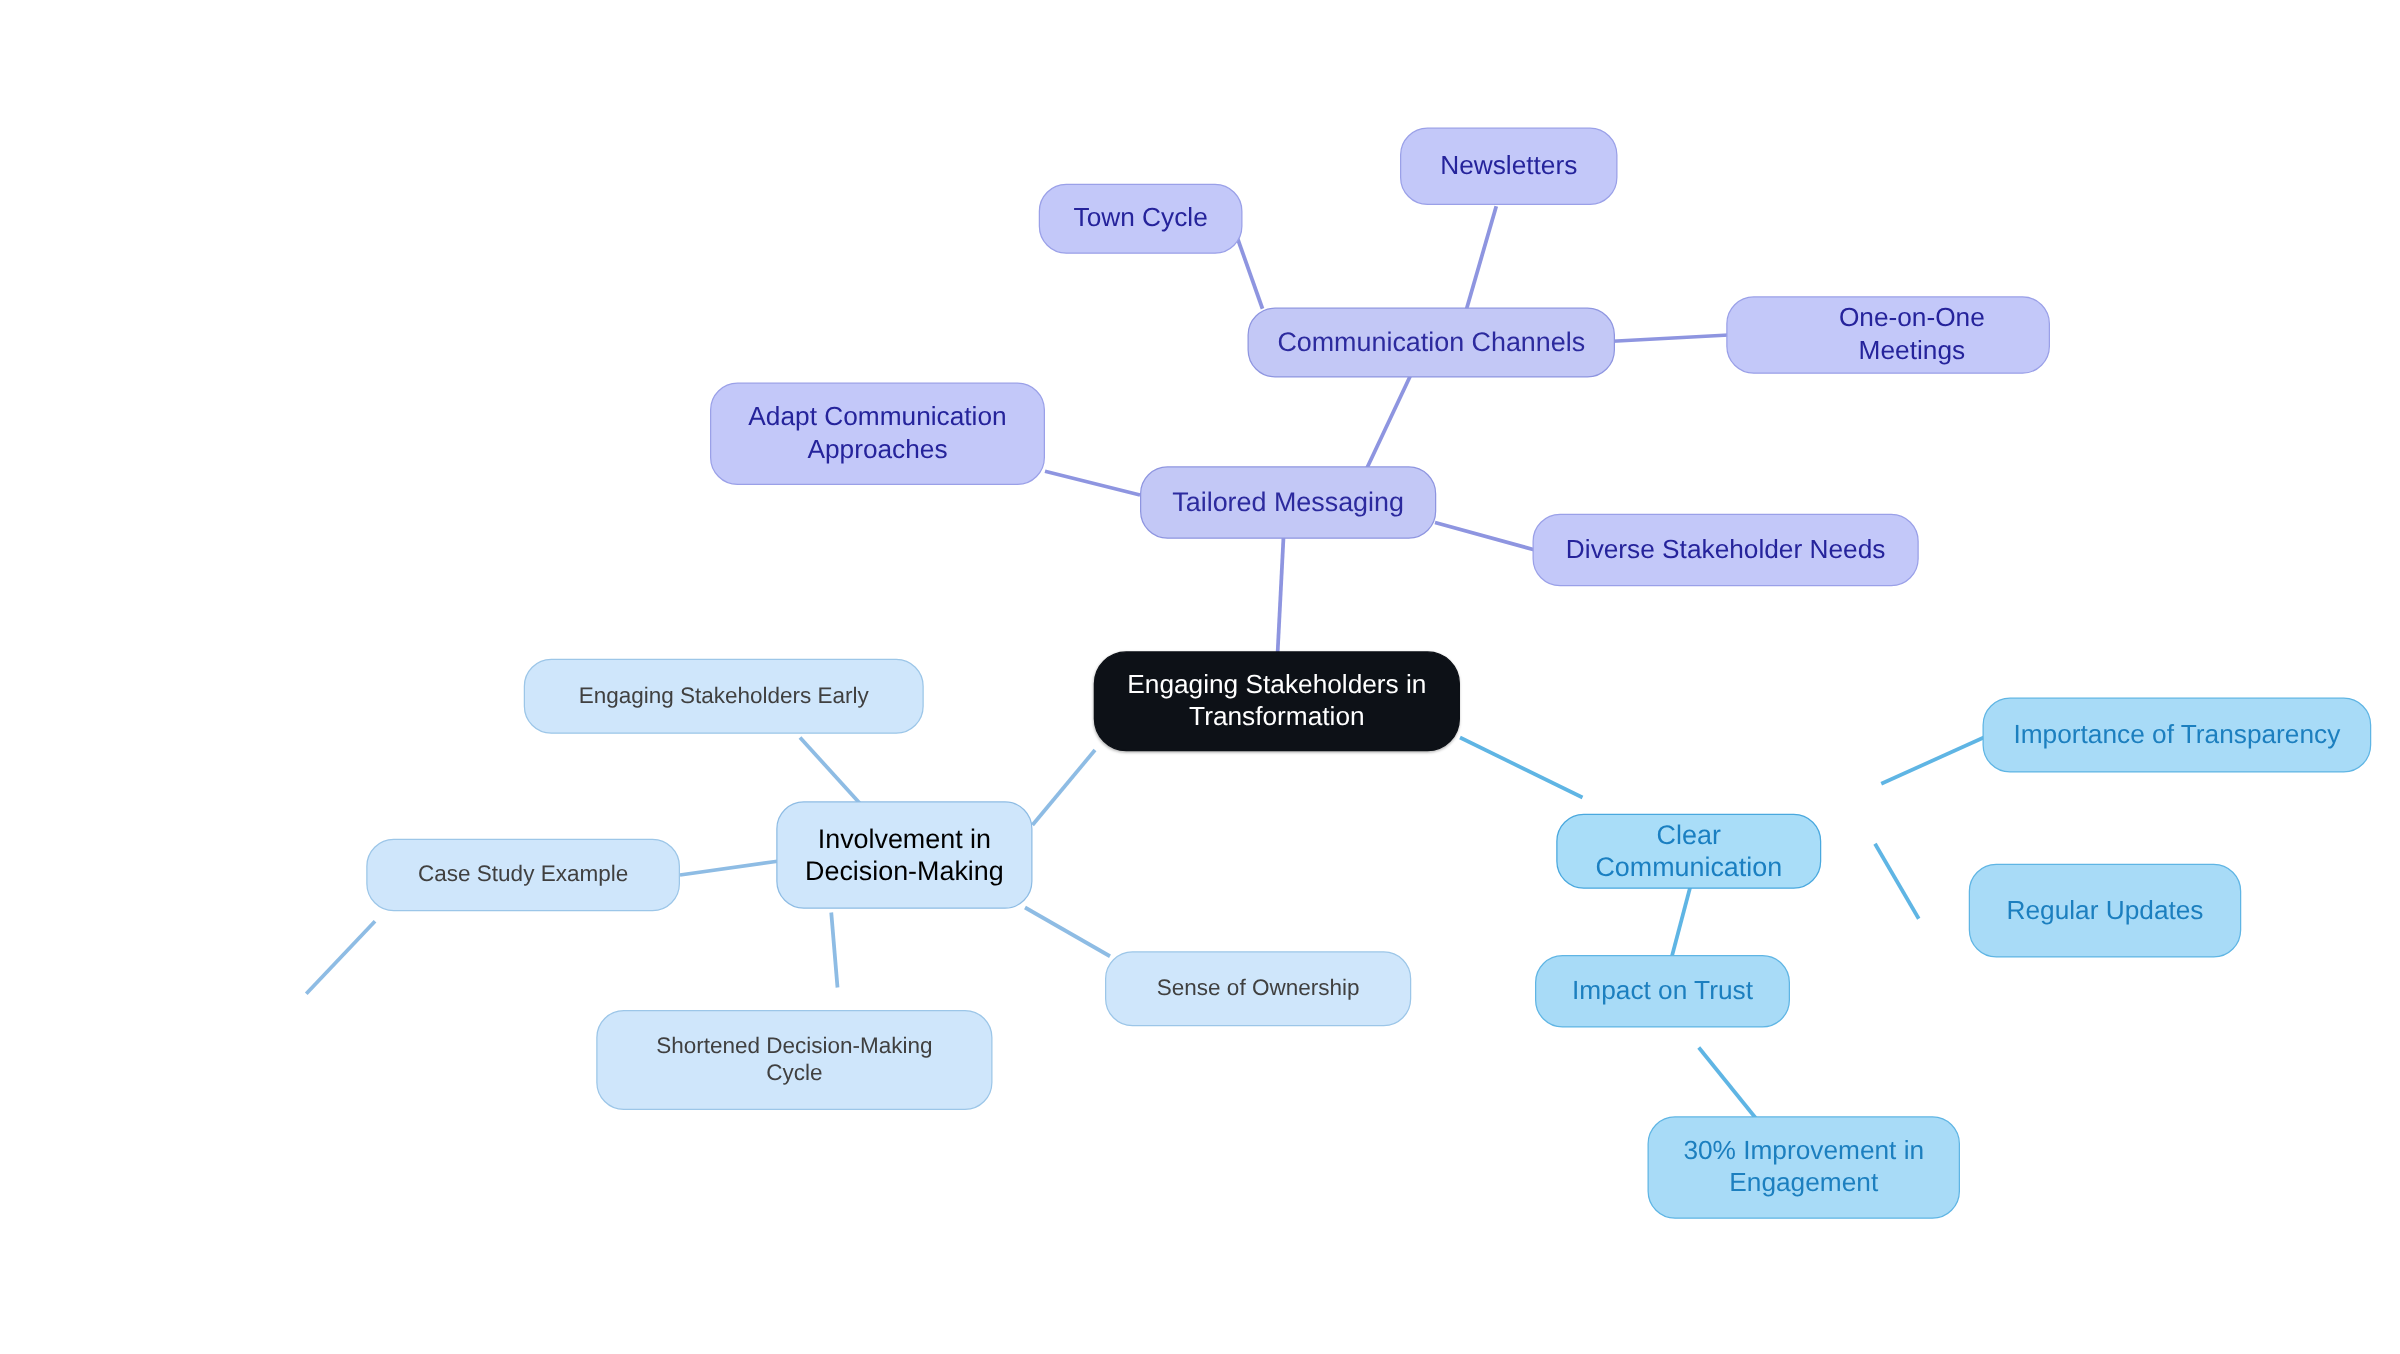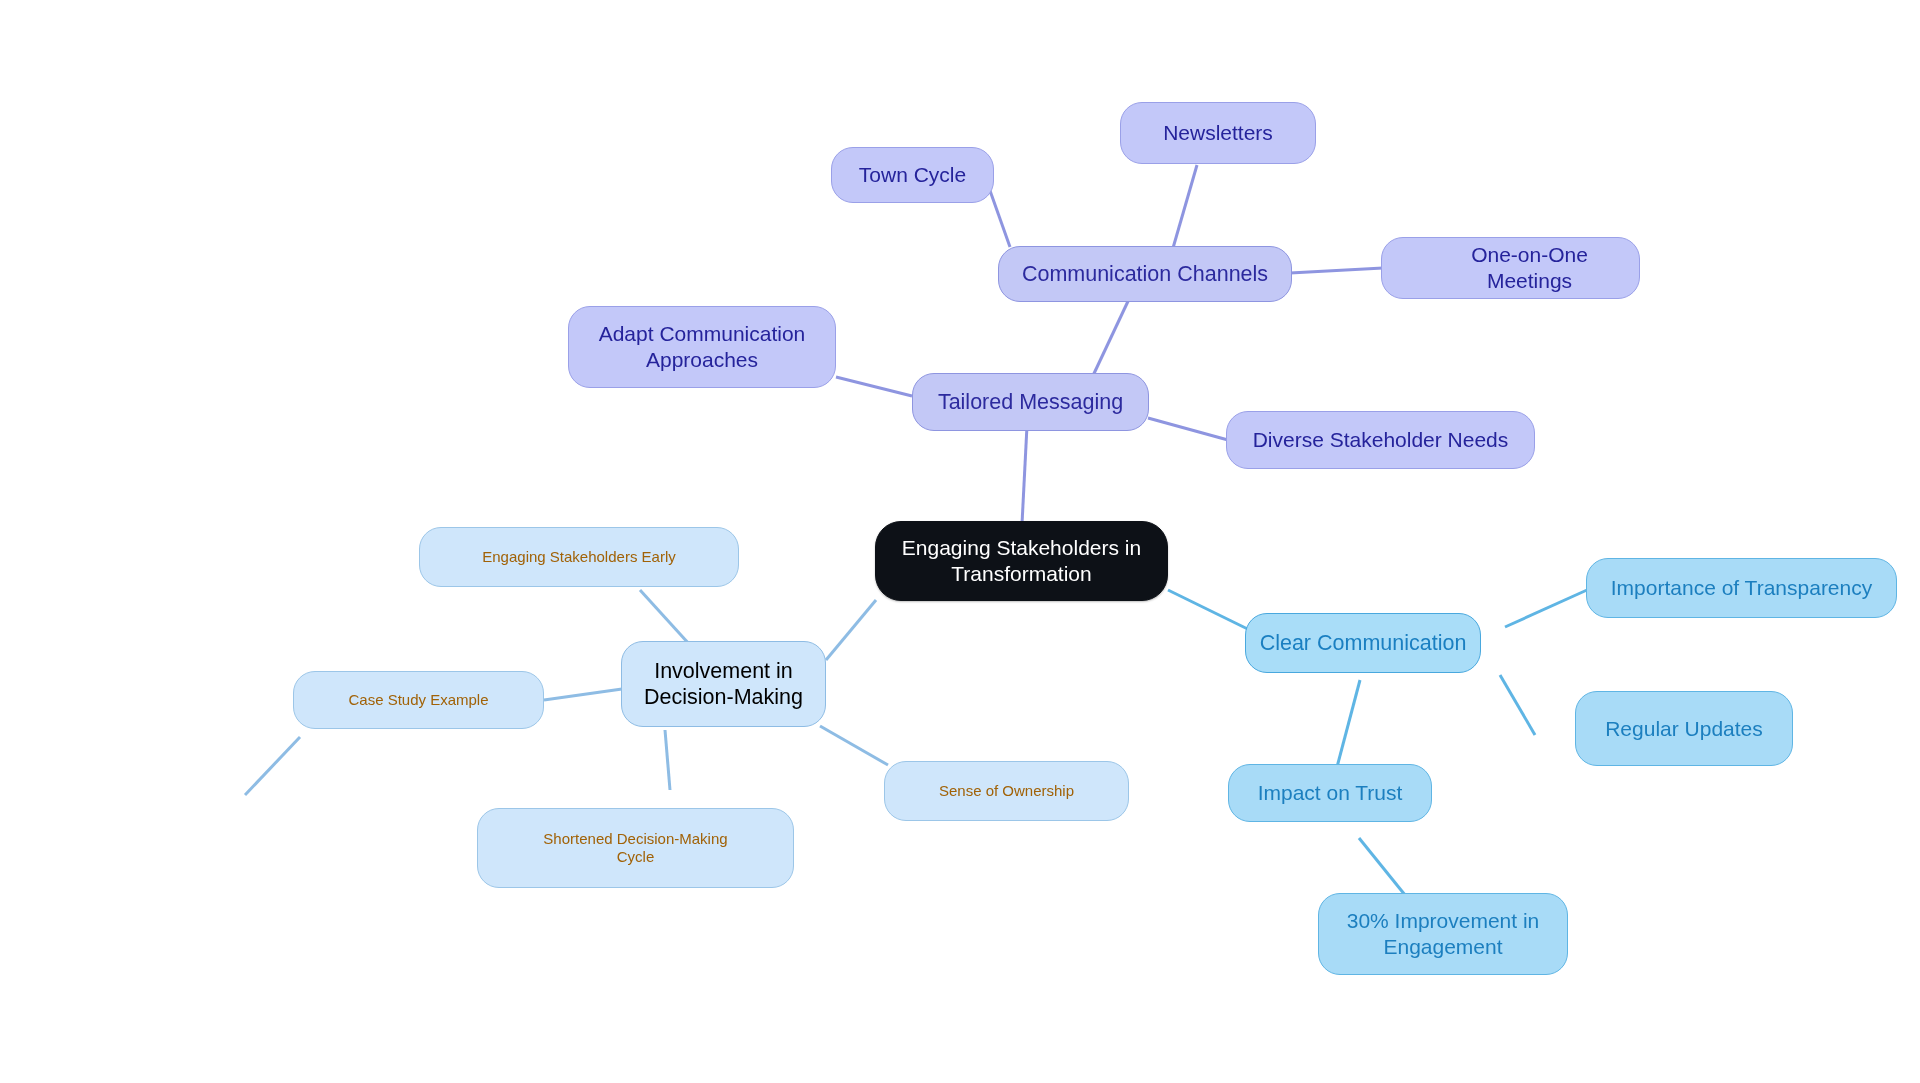--- a/index.html
+++ b/index.html
@@ -76,22 +76,22 @@
   }
   .node-pale-branch {
     background: #cfe6fb;
     border-color: #8ebce4;
     color: #000000;
     font-size: 21.5px;
   }
   .node-pale-leaf {
     background: #cfe6fb;
     border-color: #9cc6e8;
-    color: #a16207;
-    font-size: 15px;
+    color: #404040;
+    font-size: 18px;
   }
 </style>
 </head>
 <body>
 
 <div id="mindmap-canvas">
 
   <svg id="edge-layer" viewBox="0 0 1920 1083">
 
     <path d="M 1022 524 L 1028 406" fill="none" stroke="#8e95e0" stroke-width="3"></path>
@@ -133,30 +133,30 @@
 
   <div class="node node-root" style="left:875px; top:521px; width:293px; height:80px;">Engaging Stakeholders in
 Transformation</div>
 
   <div class="node node-purple-branch" style="left:912px; top:373px; width:237px; height:58px;">Tailored Messaging</div>
 
   <div class="node node-purple-branch" style="left:998px; top:246px; width:294px; height:56px;">Communication Channels</div>
 
   <div class="node node-purple-leaf" style="left:831px; top:147px; width:163px; height:56px;">Town Cycle</div>
 
-  <div class="node node-purple-leaf" style="left:1120px; top:102px; width:196px; height:62px;">Newsletters</div>
+  <div class="node node-purple-leaf" style="left:1120px; top:102px; width:174px; height:62px;">Newsletters</div>
 
   <div class="node node-purple-leaf" style="left:1381px; top:237px; width:259px; height:62px;padding-left:48px;">One-on-One Meetings</div>
 
   <div class="node node-purple-leaf" style="left:568px; top:306px; width:268px; height:82px;">Adapt Communication
 Approaches</div>
 
   <div class="node node-purple-leaf" style="left:1226px; top:411px; width:309px; height:58px;">Diverse Stakeholder Needs</div>
 
-  <div class="node node-blue-branch" style="left:1245px; top:613px; width:236px; height:60px;">Clear Communication</div>
+  <div class="node node-blue-branch" style="left:1245px; top:651px; width:212px; height:60px;">Clear Communication</div>
 
   <div class="node node-blue-leaf" style="left:1586px; top:558px; width:311px; height:60px;">Importance of Transparency</div>
 
   <div class="node node-blue-leaf" style="left:1532px; top:691px; width:218px; height:75px;margin-left:43px;">Regular Updates</div>
 
   <div class="node node-blue-leaf" style="left:1228px; top:764px; width:204px; height:58px;">Impact on Trust</div>
 
   <div class="node node-blue-leaf" style="left:1318px; top:893px; width:250px; height:82px;">30% Improvement in
 Engagement</div>
 

